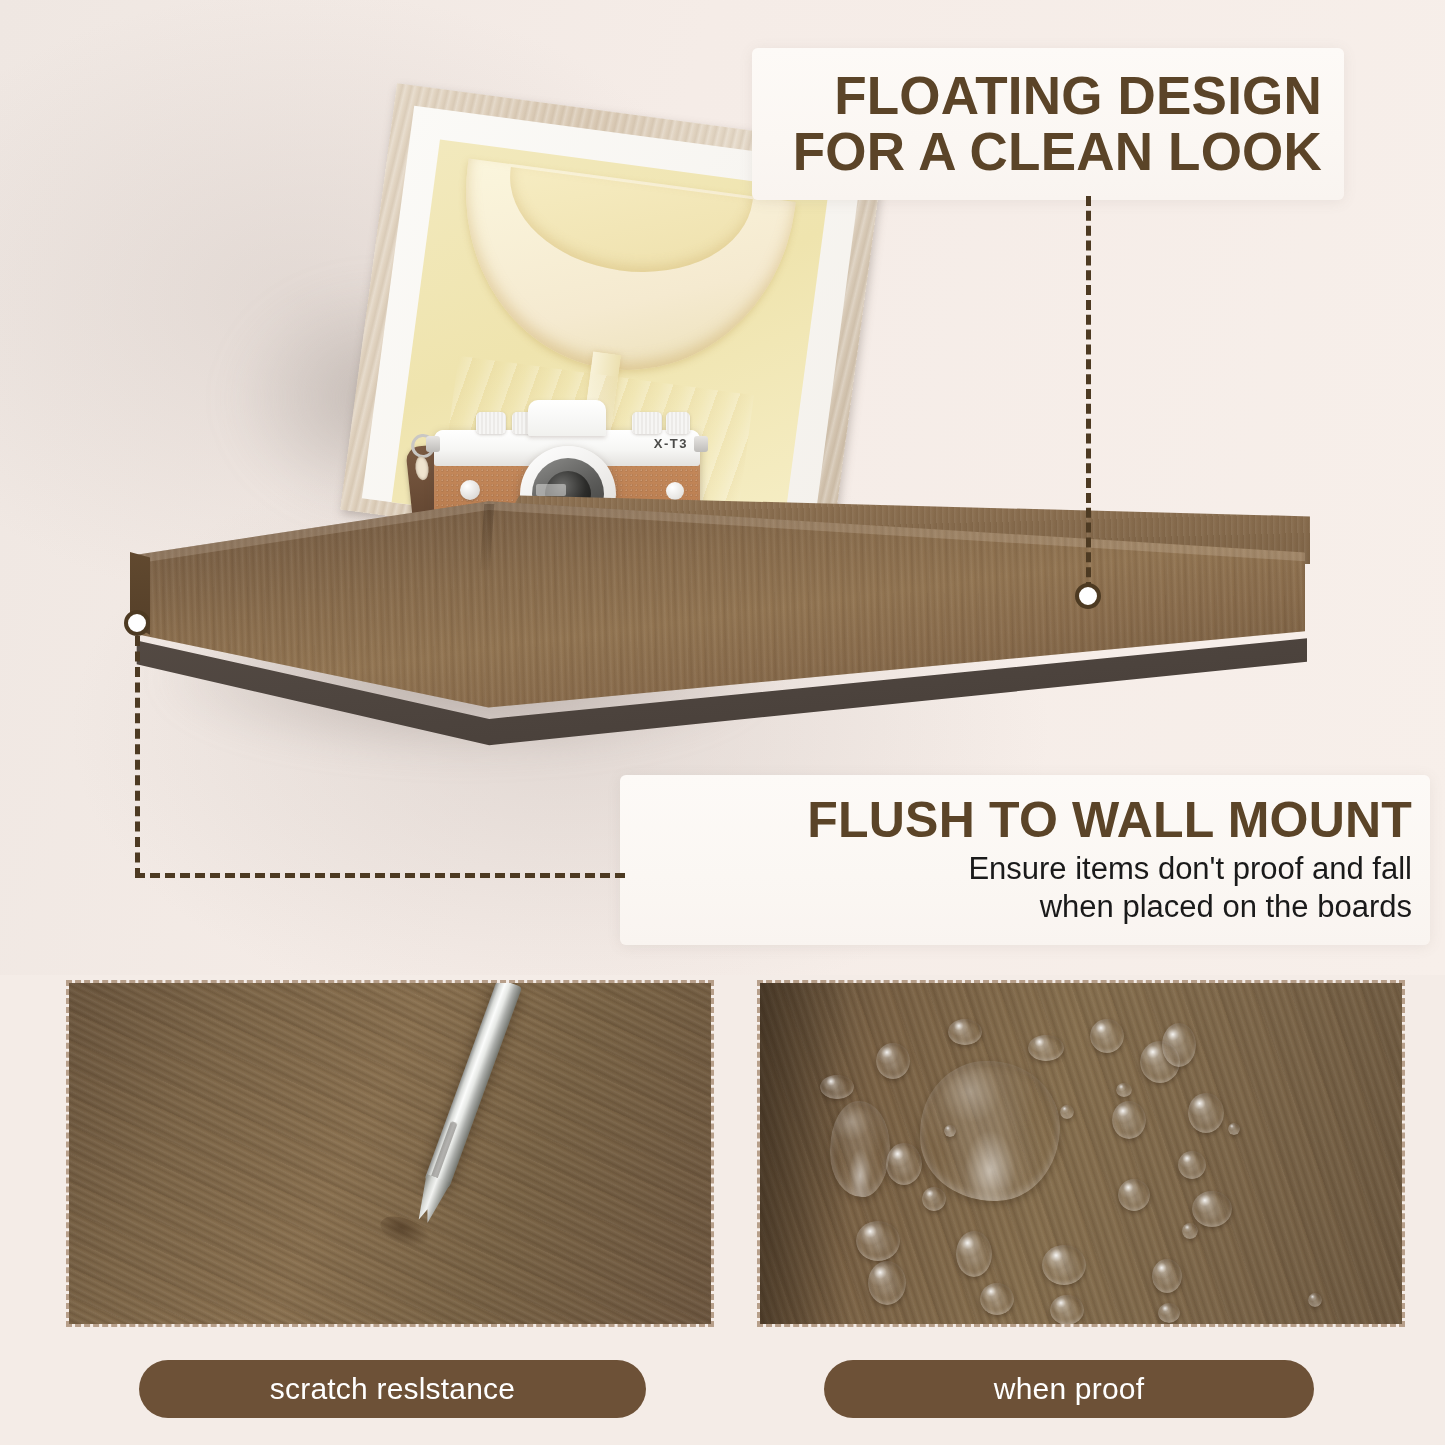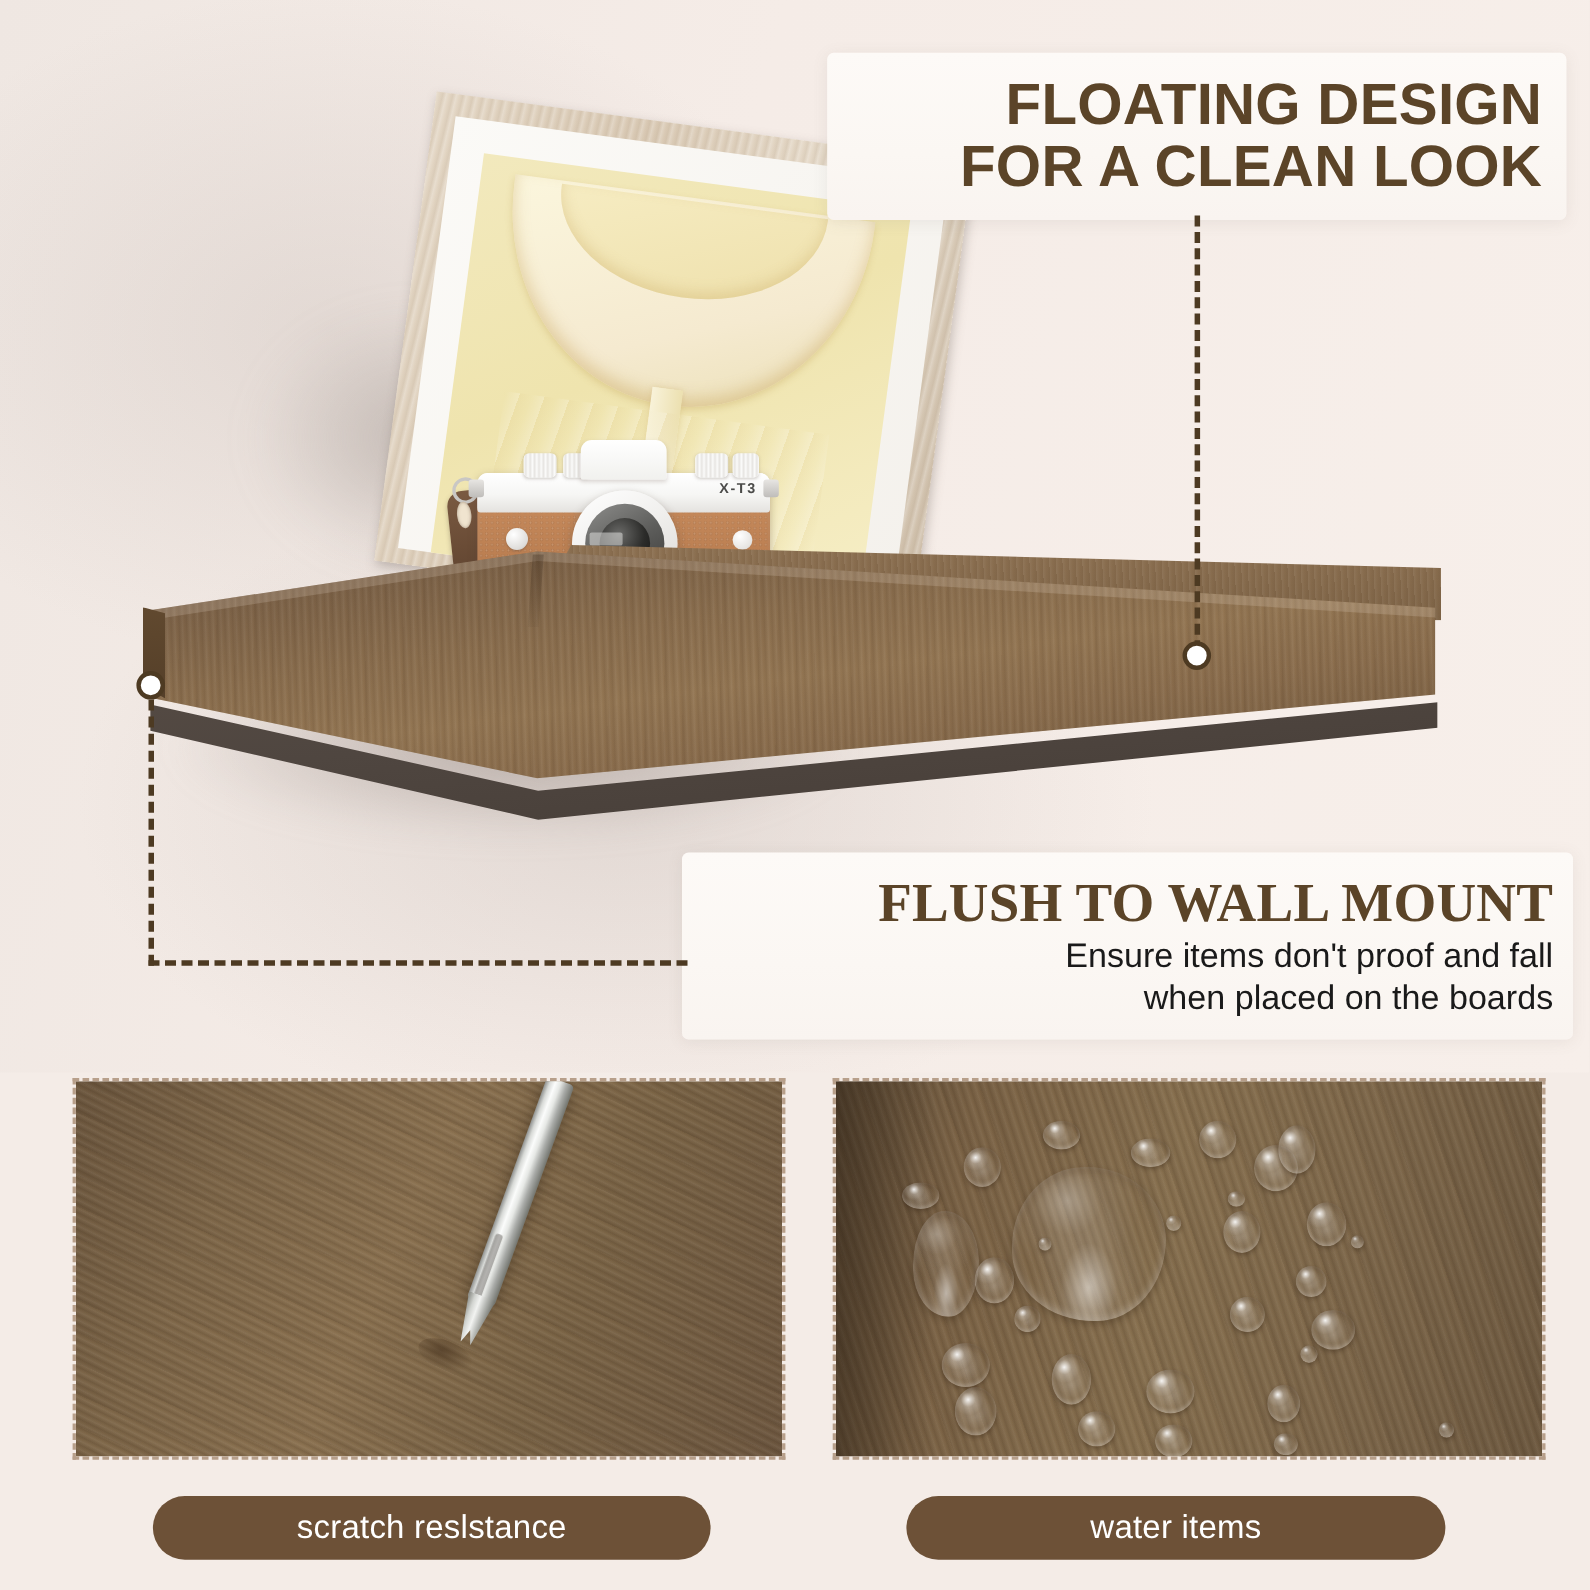--- a/index.html
+++ b/index.html
@@ -319,21 +319,21 @@
 
   
   .panel {
     position: absolute;
     background: linear-gradient(180deg, #fdfaf7 0%, #fbf7f3 60%, #f9f4f0 100%);
     border-radius: 6px;
     box-shadow: 0 2px 14px rgba(120,104,94,0.10);
   }
   .panel-top {
     left: 752px; top: 48px;
-    width: 672px; height: 152px;
+    width: 592px; height: 152px;
     display: flex;
     flex-direction: column;
     align-items: flex-end;
     justify-content: center;
     padding: 0 22px 0 0;
     box-sizing: border-box;
   }
   .panel-bottom {
     left: 620px; top: 775px;
     width: 810px; height: 170px;
@@ -351,21 +351,21 @@
     font-weight: 700;
     font-size: 53px;
     line-height: 1.05;
     letter-spacing: 0.2px;
     text-align: right;
     margin: 0;
     white-space: nowrap;
   }
   .headline-2 {
     color: #5b4428;
-    font-family: Liberation Serif, serif;
+    font-family: Liberation Sans, sans-serif;
     font-weight: 700;
     font-size: 50px;
     line-height: 1.05;
     letter-spacing: 0.2px;
     text-align: right;
     margin: 0 0 4px 0;
     white-space: nowrap;
   }
   .subline {
     color: #1a1a1a;
@@ -653,15 +653,15 @@
     <div class="drop" style="left:282px; top:262px; width:44px; height:40px;"></div>
     <div class="drop" style="left:290px; top:312px; width:34px; height:30px;"></div>
     <div class="drop" style="left:392px; top:276px; width:30px; height:34px;"></div>
     <div class="drop" style="left:398px; top:320px; width:22px; height:20px;"></div>
     <div class="drop" style="left:422px; top:240px; width:16px; height:16px;"></div>
     <div class="drop" style="left:548px; top:310px; width:14px; height:14px;"></div>
     <div class="drop" style="left:300px; top:122px; width:14px; height:14px;"></div>
   </div>
 
   <div class="pill pill-left">scratch reslstance</div>
-  <div class="pill pill-right">water items</div>
+  <div class="pill pill-right">when proof</div>
 
 </div>
 
 </body></html>

